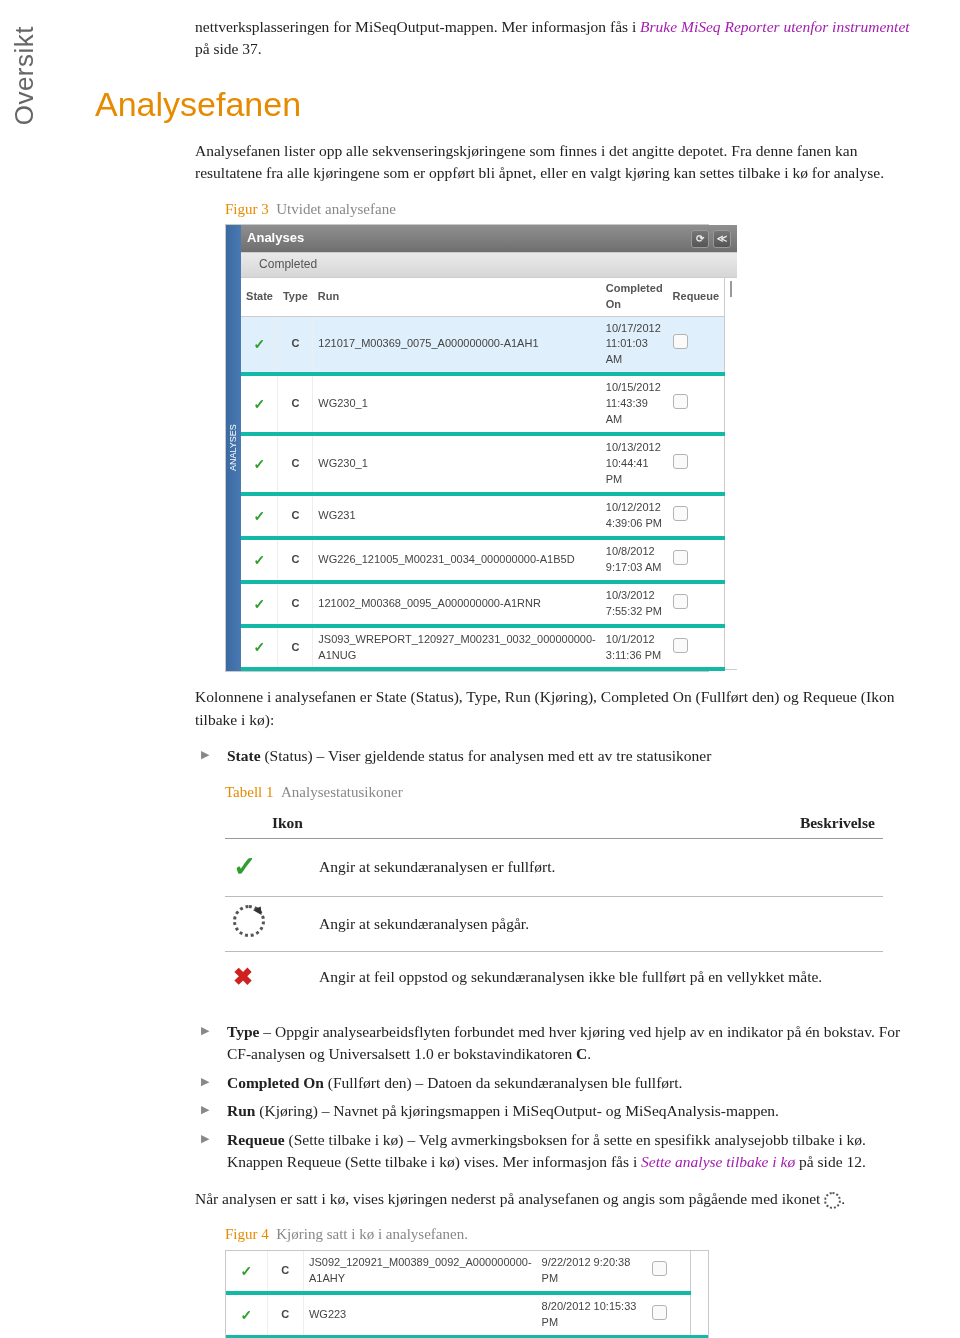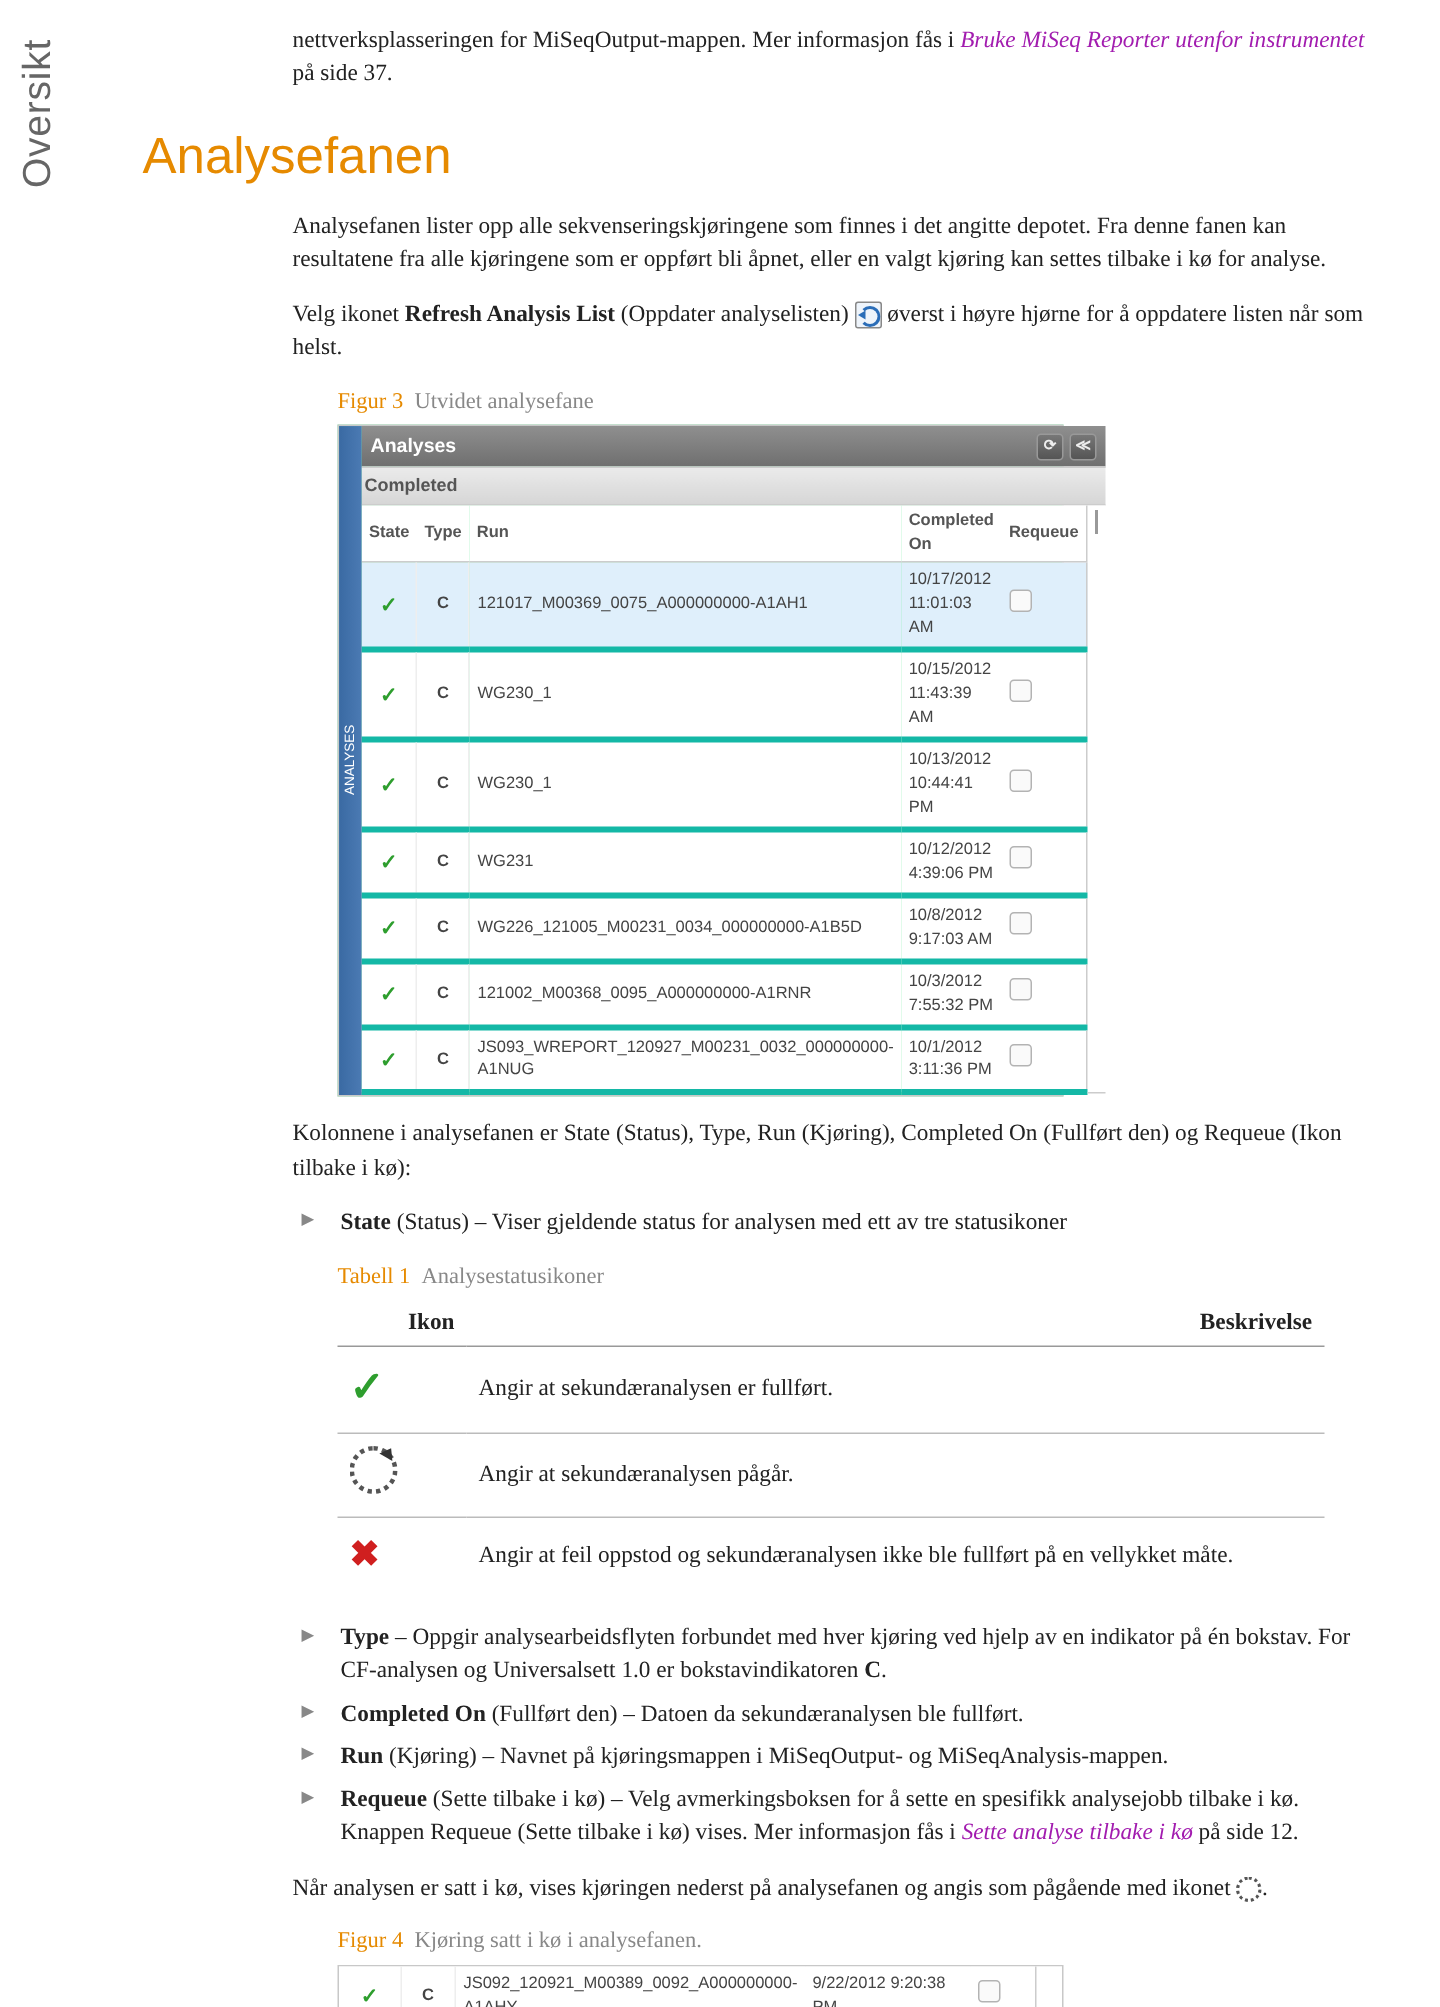--- a/index.html
+++ b/index.html
@@ -59,21 +59,21 @@
   }
   .fig-caption .figlabel { color: #e68a00; }
   .fig-caption .figtext { color: #888; margin-top: 16px; }
   .screenshot {
     margin-left: 30px;
     width: 482px;
     border: 1px solid #c8c8c8;
     font-family: Arial, Helvetica, sans-serif;
     font-size: 11px;
     color: #333;
-    background: #86efac;
+    background: #a16207;
   }
   .ss-sidebar-cell {
     width: 18px;
     background: linear-gradient(to right,#4b7ab3,#3a6aa3);
     color: #fff;
     writing-mode: vertical-rl;
     transform: rotate(180deg);
     font-size: 9px;
     text-align: center;
     padding: 4px 1px;
@@ -93,22 +93,22 @@
   .ss-ticon {
     width: 16px; height: 16px;
     background: linear-gradient(#777,#555);
     border: 1px solid #999;
     border-radius: 3px;
     display: flex; align-items: center; justify-content: center;
     color: #eee; font-size: 10px;
   }
   .ss-subhdr {
     background: linear-gradient(#eaeaea,#d6d6d6);
-    padding: 3px 2px;
-    font-weight: bold;
+    padding: 3px 18px;
+    font-weight: normal;
     color: #555;
     border-top: 1px solid #ccc;
     border-bottom: 1px solid #ccc;
     font-size: 12px;
   }
   .ss-colhdr td {
     background: #fff;
     font-weight: bold;
     color: #555;
     border-bottom: 1px solid #ccc;
@@ -216,24 +216,20 @@
       <span>nettverksplasseringen for MiSeqOutput-mappen. Mer informasjon fås i </span><span class="link-like">Bruke MiSeq Reporter utenfor instrumentet</span><span> på side 37.</span>
     </p>
   </div>
 
   <h2 class="section">Analysefanen</h2>
 
   <div class="body-block">
 
     <p>Analysefanen lister opp alle sekvenseringskjøringene som finnes i det angitte depotet. Fra denne fanen kan resultatene fra alle kjøringene som er oppført bli åpnet, eller en valgt kjøring kan settes tilbake i kø for analyse.</p>
 
-    <p>
-      <span>Velg ikonet </span><span class="bold">Refresh Analysis List</span><span> (Oppdater analyselisten) </span><span class="ic-refresh"></span>
-      <span>øverst i høyre hjørne for å oppdatere listen når som helst.</span>
-    </p>
 
     <div class="fig-caption">
       <span class="figlabel">Figur 3</span>&nbsp;&nbsp;<span class="figtext">Utvidet analysefane</span>
     </div>
 
     <div class="screenshot">
       <table class="tblouter">
           <tbody>
             <tr>
         <td class="ss-sidebar-cell">ANALYSES</td>

